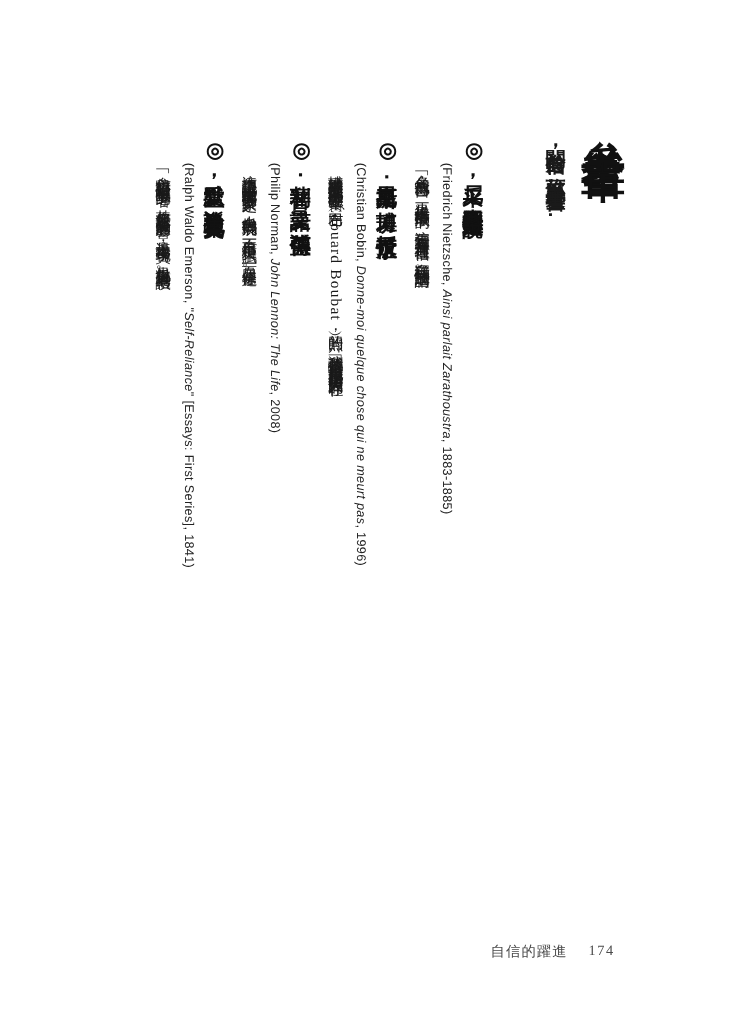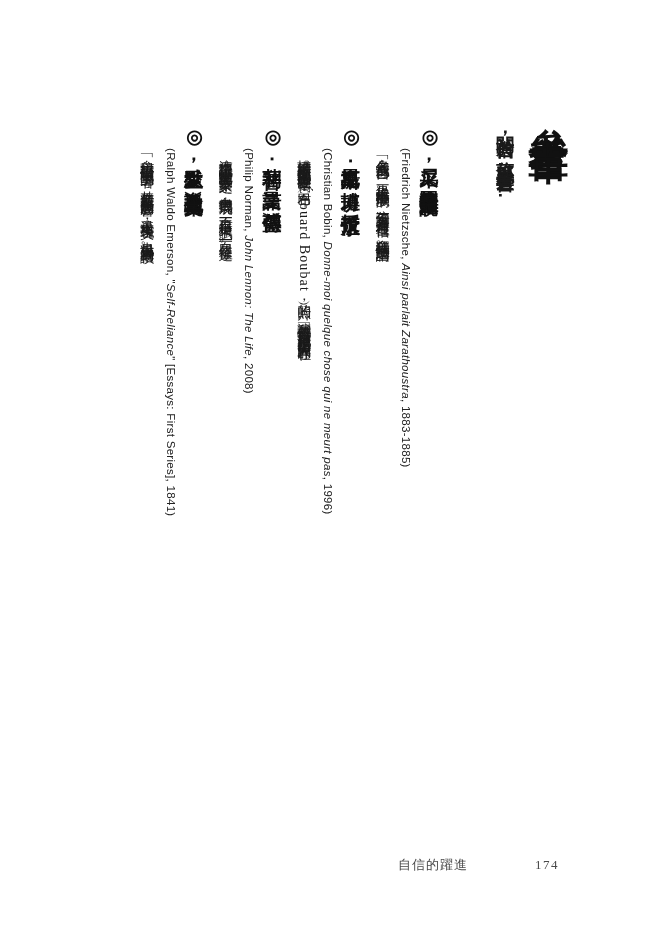--- a/index.html
+++ b/index.html
@@ -77,27 +77,27 @@
     margin-top: 23px;
     color: #1a1a1a;
   }
 
   
   .footer {
     position: absolute;
     top: 856px; right: 104px;
     display: flex;
     gap: 19px;
-    align-items: center;
+    align-items: flex-start;
     font-family: "Liberation Serif", serif;
     font-size: 13px;
     letter-spacing: 1px;
     color: #4a4a4a;
   }
-  .footer-page-number { letter-spacing: 1.5px; margin-left: 48px; }
+  .footer-page-number { letter-spacing: 1.5px; }
 </style>
 </head>
 <body>
 
 <div class="page">
 
   <div class="header-block">
     <div class="page-title">參考書單</div>
     <div class="page-subtitle">關於自信，你可以再看看這些書……</div>
   </div>

